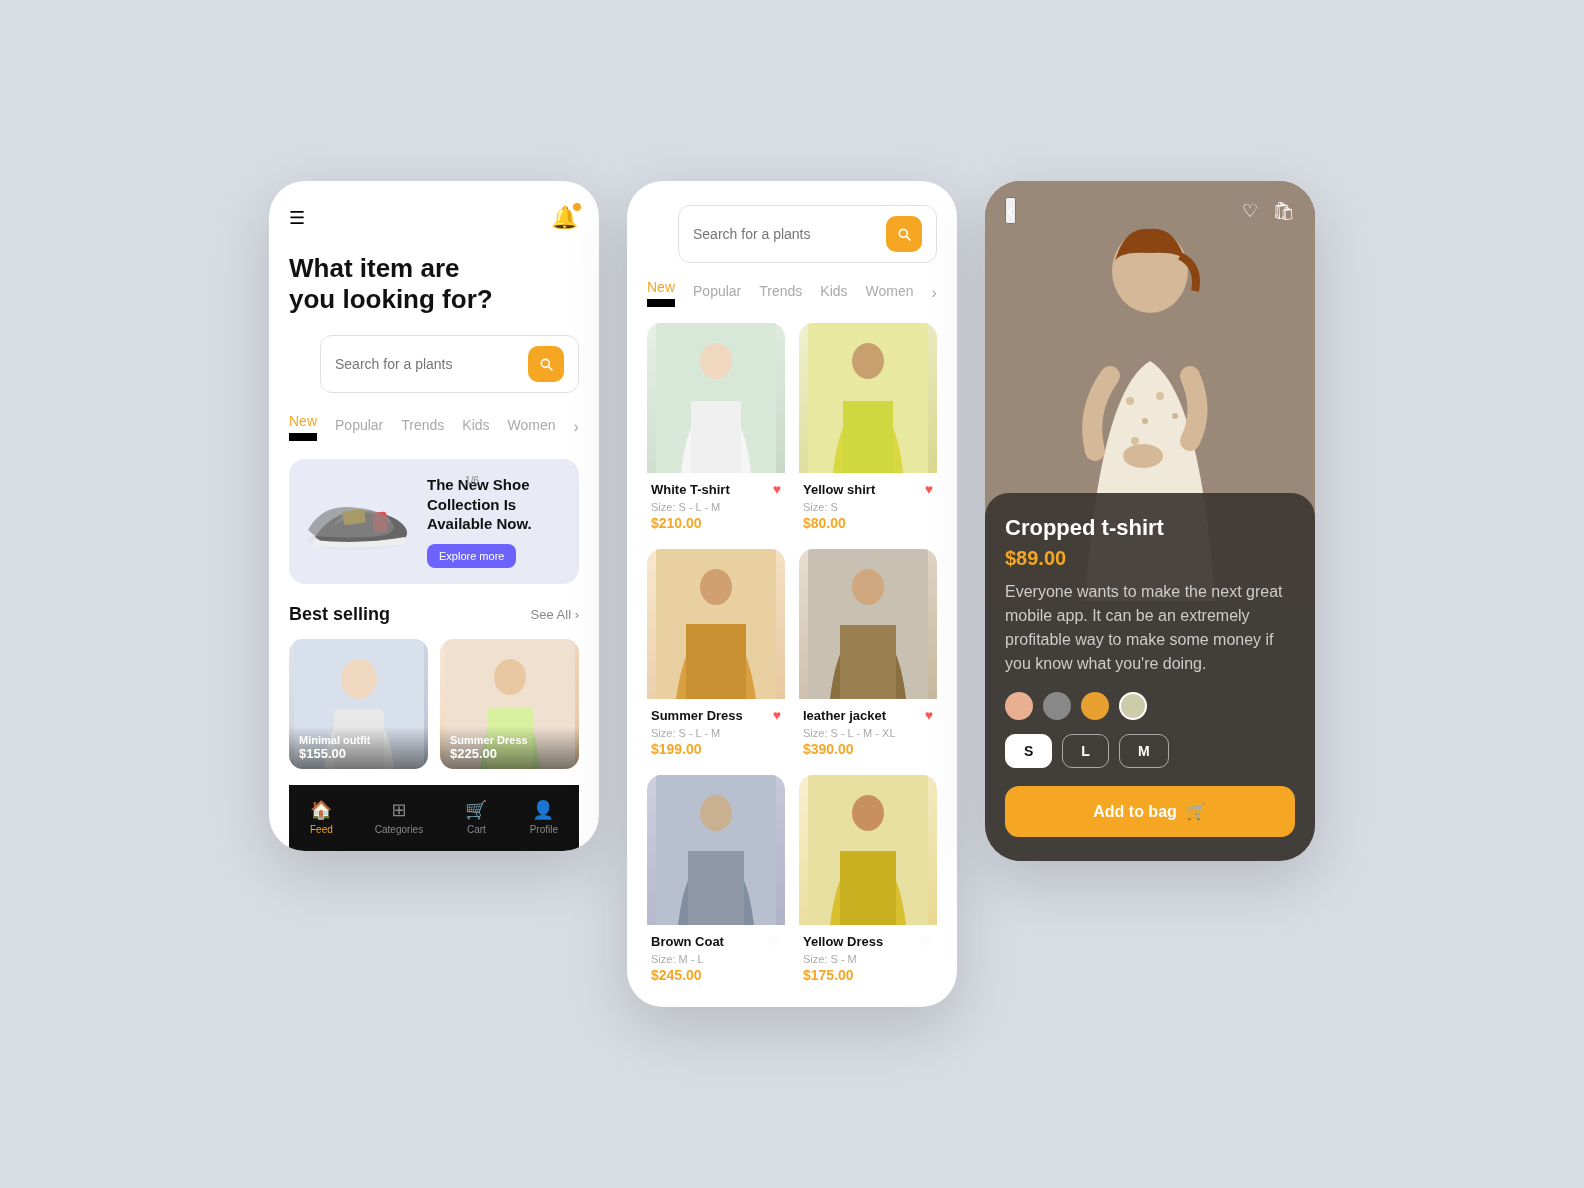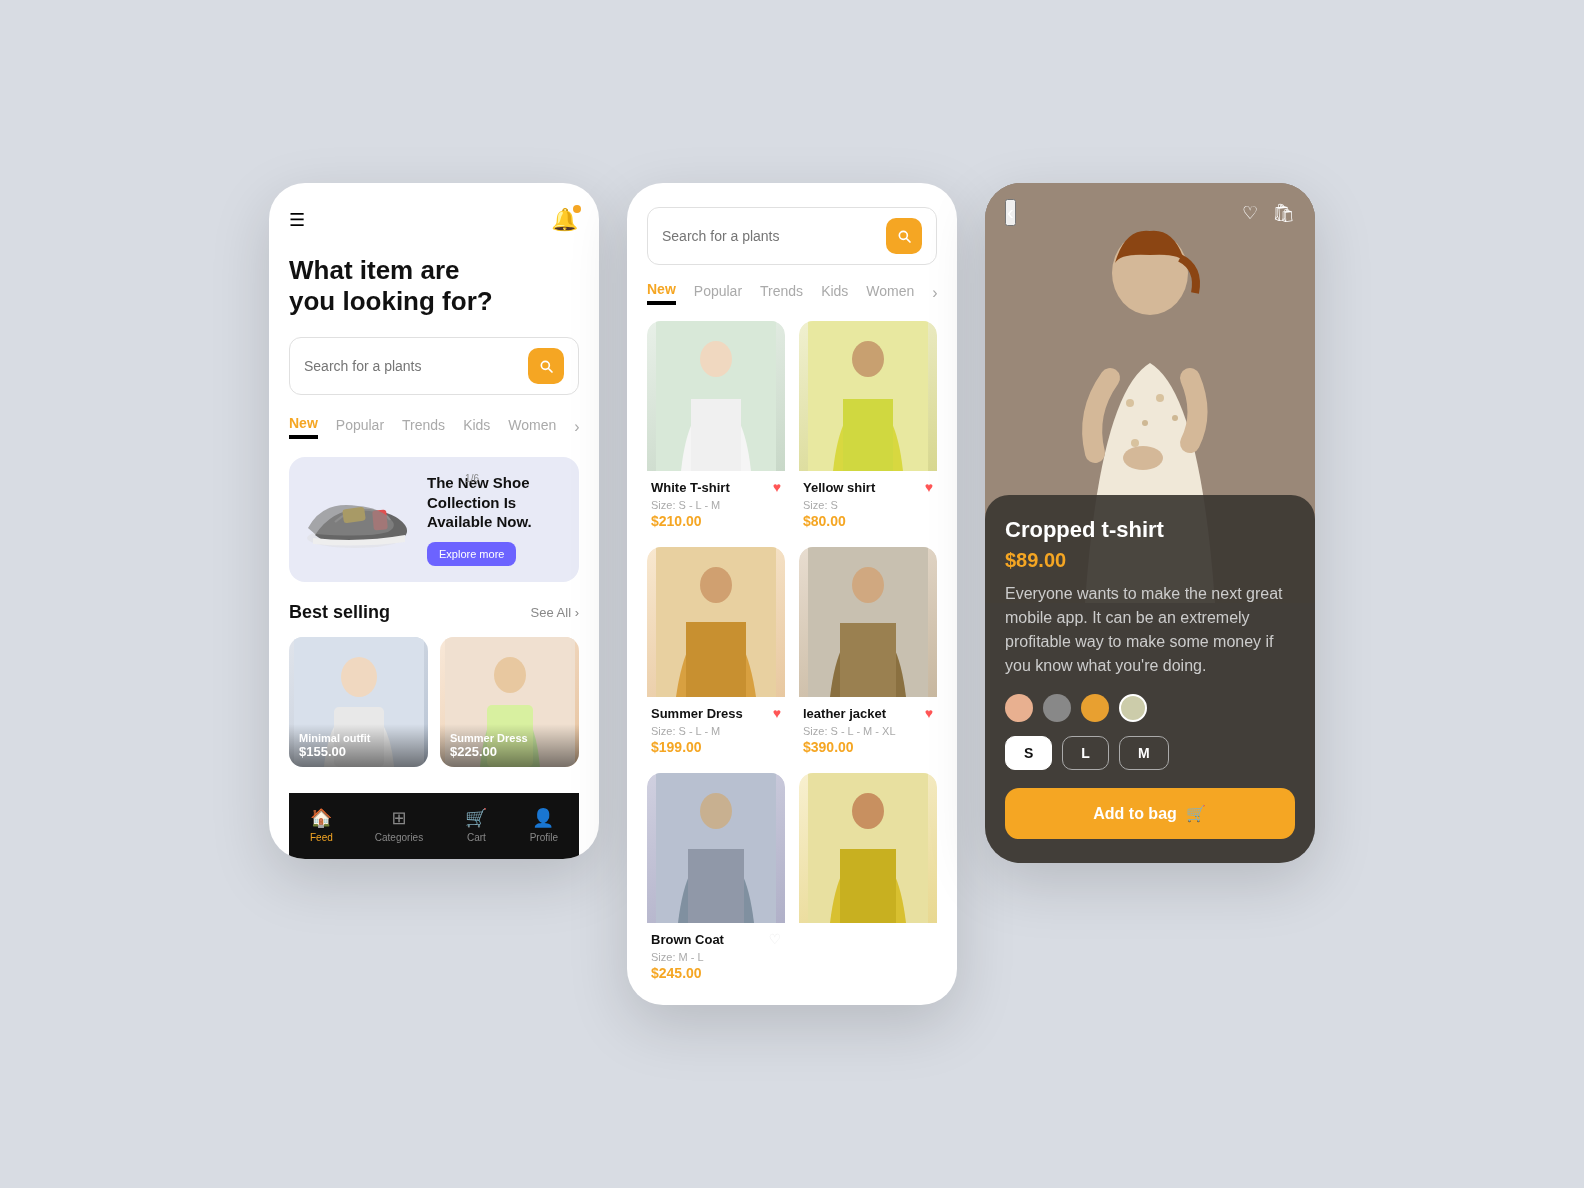--- a/index.html
+++ b/index.html
@@ -57,20 +57,21 @@
       margin-bottom: 20px;
       color: #111;
     }
     .search-bar {
       display: flex;
       align-items: center;
       border: 1.5px solid #e0e0e0;
       border-radius: 12px;
       padding: 10px 14px;
       margin-bottom: 20px;
+      margin-left: 31px;
     }
     .search-bar input {
       border: none;
       outline: none;
       flex: 1;
       font-size: 14px;
       color: #aaa;
       background: transparent;
     }
     .search-btn {
@@ -95,22 +96,22 @@
     }
     .cat-tab {
       font-size: 14px;
       color: #aaa;
       cursor: pointer;
       white-space: nowrap;
       padding-bottom: 4px;
     }
     .cat-tab.active {
       color: #f5a623;
-      font-weight: 700;
-      border-bottom: 4px solid #000000;
+      font-weight: 400;
+      border-bottom: 8px solid #000000;
     }
     .cat-more { color: #aaa; font-size: 16px; }
 
     .banner {
       background: #e8eaf6;
       border-radius: 16px;
       padding: 16px;
       display: flex;
       align-items: center;
       margin-bottom: 20px;
@@ -143,21 +144,21 @@
       align-items: center;
       margin-bottom: 14px;
     }
     .best-selling-title { font-size: 18px; font-weight: 800; color: #111; }
     .see-all { font-size: 13px; color: #888; cursor: pointer; }
 
     .product-grid {
       display: grid;
       grid-template-columns: 1fr 1fr;
       gap: 12px;
-      margin-bottom: 10px;
+      margin-bottom: 0;
     }
     .product-card {
       border-radius: 14px;
       overflow: hidden;
       position: relative;
       height: 130px;
     }
     .product-card-img {
       width: 100%;
       height: 100%;
@@ -570,20 +571,28 @@
 
       <div class="product-list-card">
         <div class="fake-person p6">
           <svg viewBox="0 0 120 150" width="100%" height="150">
             <rect width="120" height="150" fill="#e8e0a0"></rect>
             <ellipse cx="60" cy="38" rx="16" ry="18" fill="#c89060"></ellipse>
             <path d="M22 150 Q30 82 60 76 Q90 82 98 150" fill="#d8c030"></path>
             <rect x="32" y="76" width="56" height="74" fill="#c8b020"></rect>
           </svg>
         </div>
+        <div class="product-list-info">
+          <div class="product-list-header">
+            <span class="product-list-name">Yellow Dress</span>
+            <span class="heart-icon-small" style="color:#eee;">♡</span>
+          </div>
+          <div class="product-list-size">Size: S - M</div>
+          <div class="product-list-price">$175.00</div>
+        </div>
       </div>
 
     </div>
   </div>
 
   <div class="phone screen3">
 
     <div class="screen3-img-bg">
       <svg viewBox="0 0 330 420" width="330" height="420">
         <rect width="330" height="420" fill="#9a8878"></rect>

